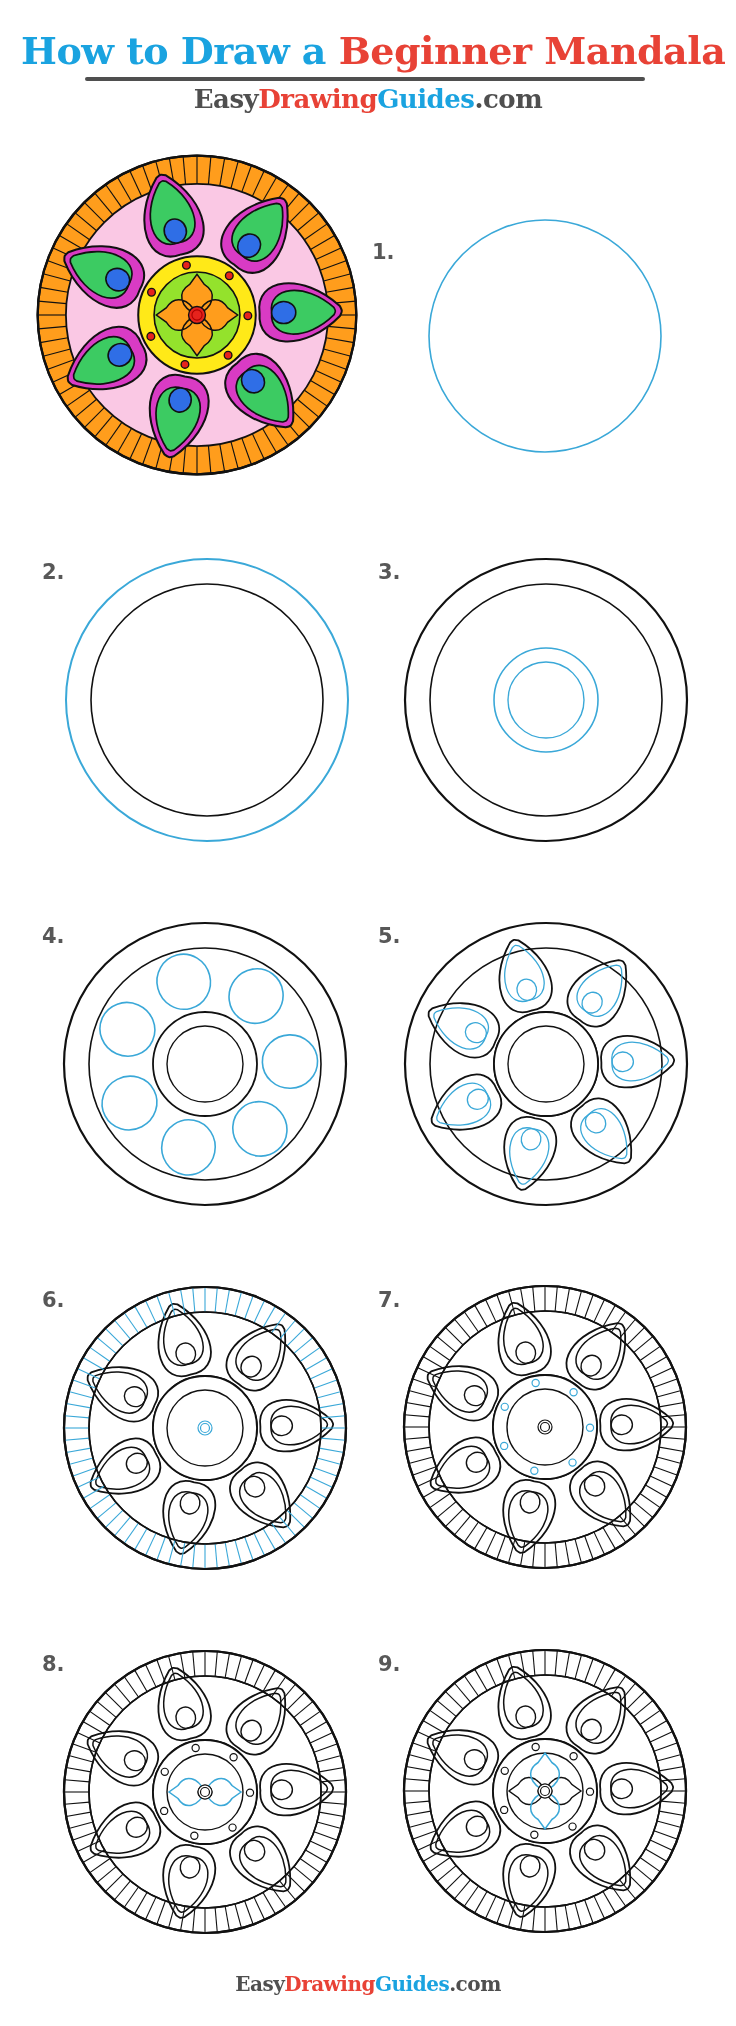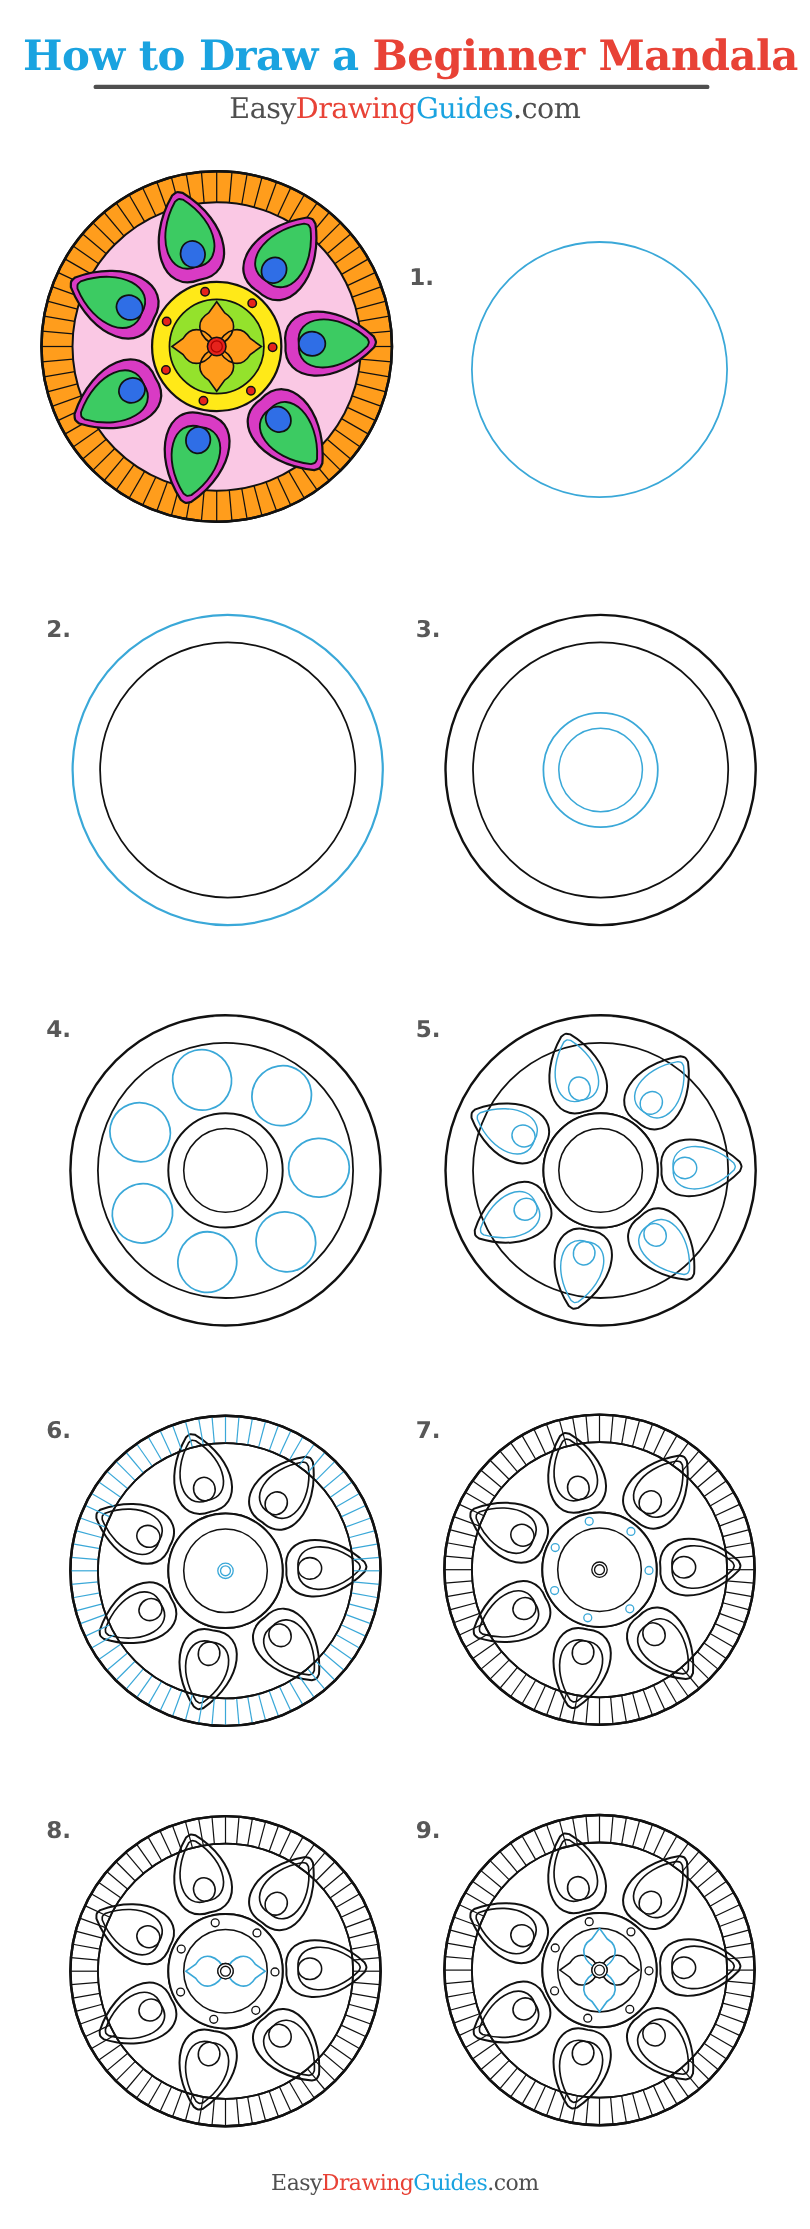--- a/index.html
+++ b/index.html
@@ -5,21 +5,21 @@
   html, body { margin: 0; padding: 0; background: #ffffff; }
   body { width: 736px; height: 2026px; position: relative; overflow: hidden; font-family: "DejaVu Serif", serif; }
   .title {
     position: absolute; left: 0; width: 736px; top: 28px; text-align: left;
     font-family: "DejaVu Serif", serif; font-weight: bold; font-size: 38px; letter-spacing: -0.5px;
     line-height: 46px; white-space: nowrap; padding-left: 21px;
   }
   .divider { position: absolute; left: 85px; width: 560px; top: 77px; height: 4px; background: #4f4f4f; border-radius: 2px; }
   .brand {
     position: absolute; left: 0; width: 736px; text-align: center; font-family: "DejaVu Serif", serif;
-    font-weight: normal; white-space: nowrap; letter-spacing: -0.5px;
+    font-weight: bold; white-space: nowrap; letter-spacing: -0.5px;
   }
   .brand.top { top: 84px; font-size: 26px; line-height: 30px; }
   .brand.bottom { top: 1971px; font-size: 20px; line-height: 26px; }
   .step-label {
     position: absolute; font-family: "DejaVu Sans", sans-serif; font-weight: bold; font-size: 21px;
     color: #585858; line-height: 24px;
   }
   svg.art { position: absolute; left: 0; top: 0; width: 736px; height: 2026px; }
 </style>
 </head>

